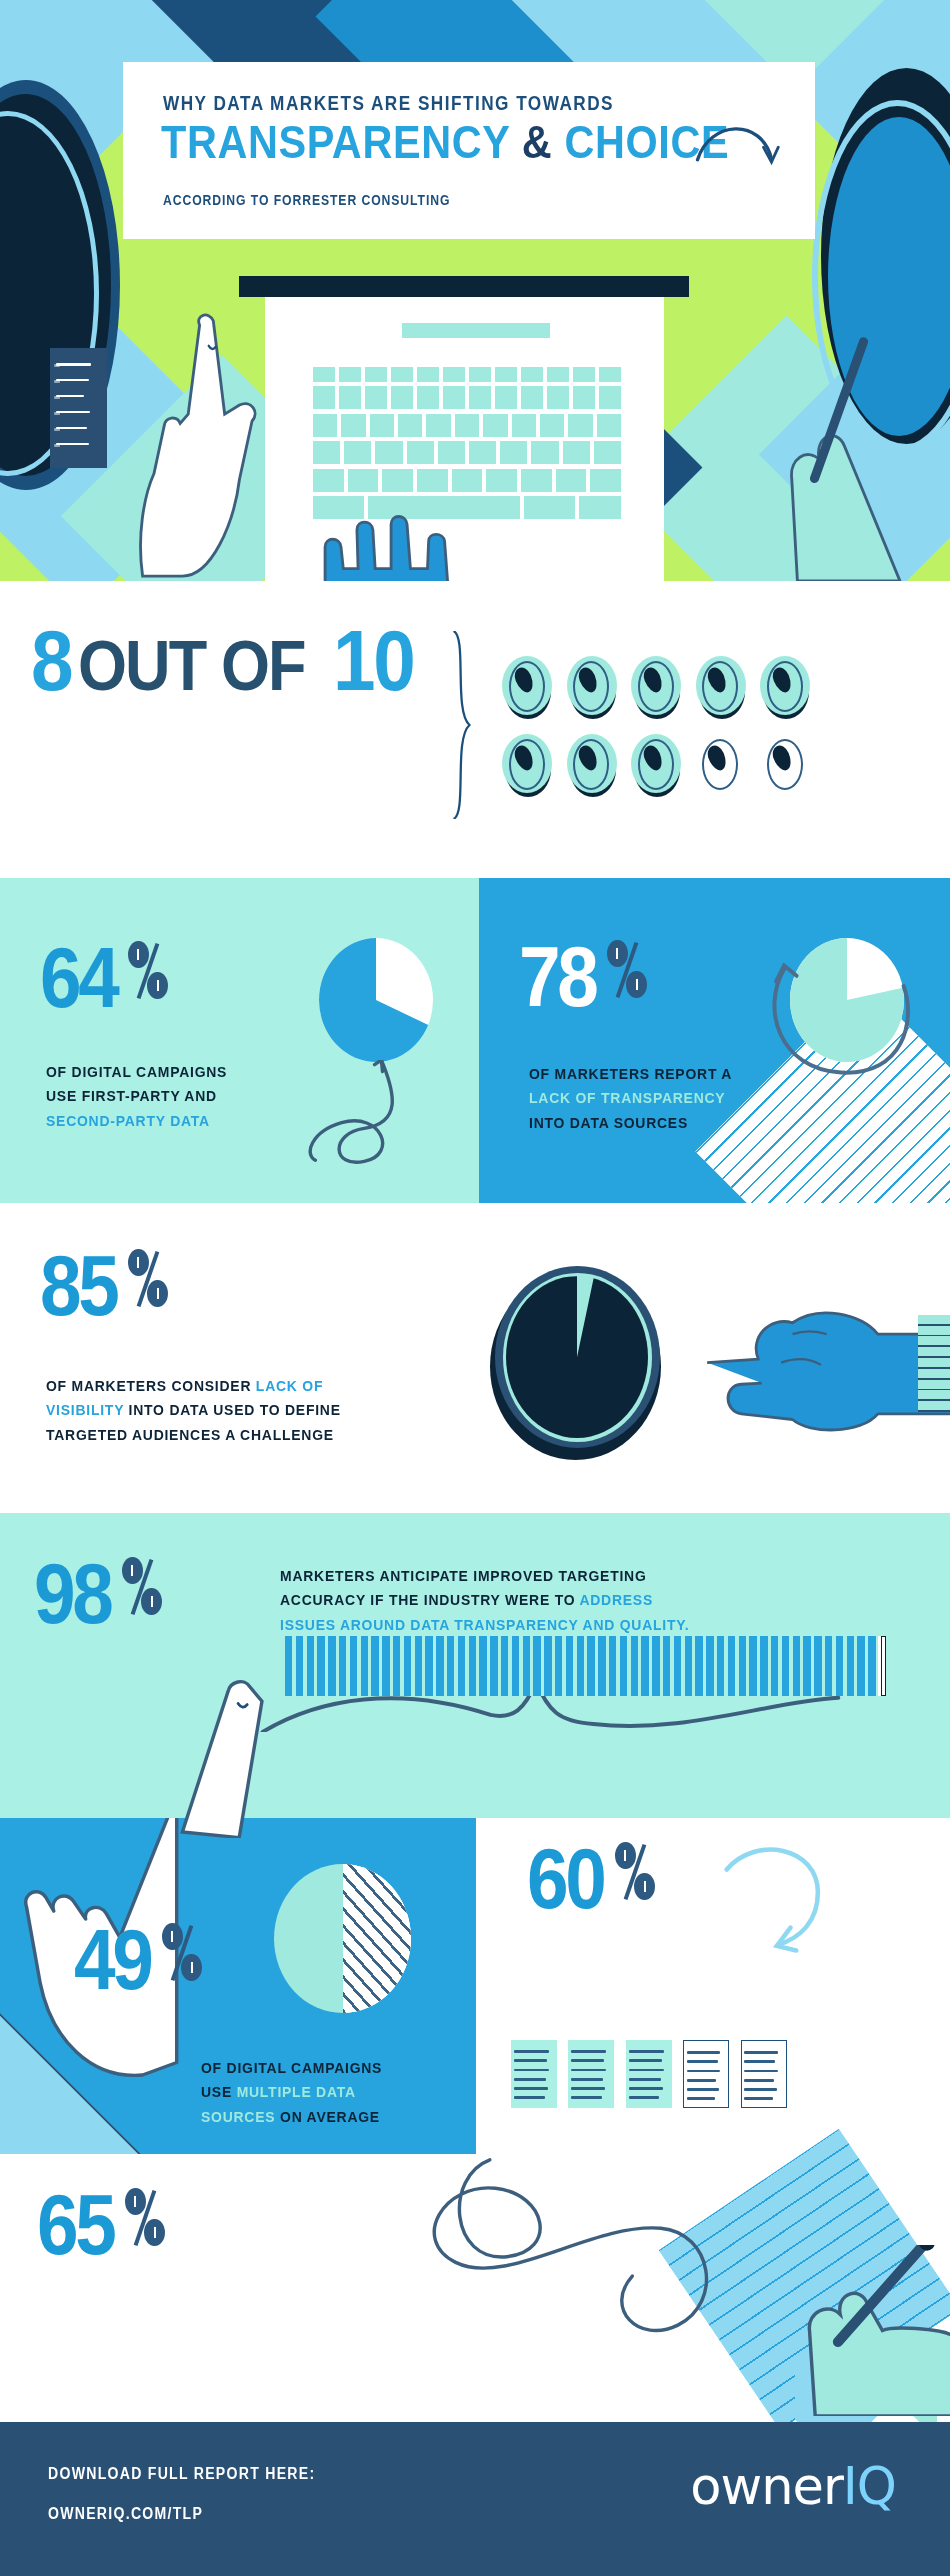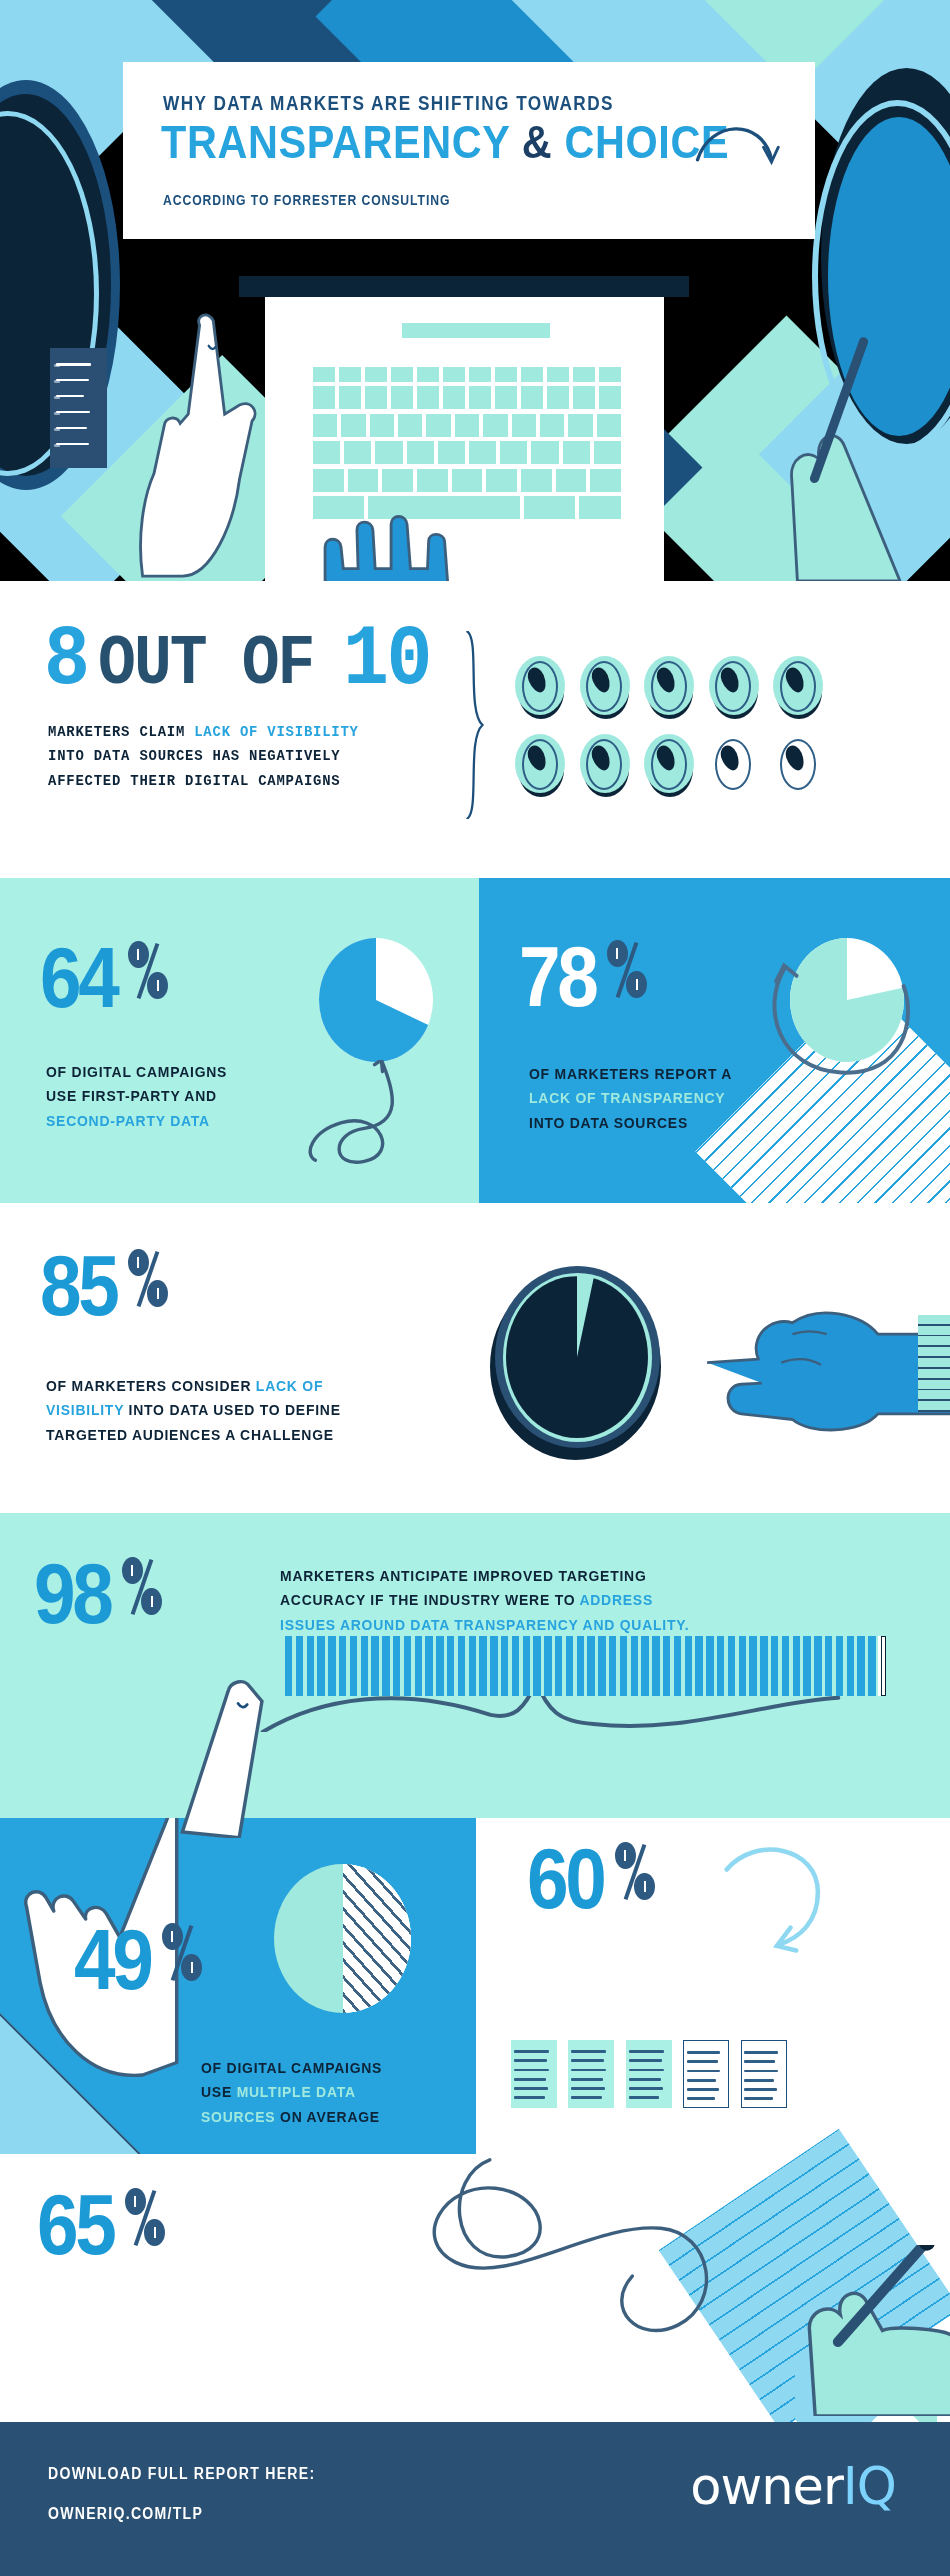--- a/index.html
+++ b/index.html
@@ -51,21 +51,21 @@
 
   
   .copy { font-weight:bold; font-size:15px; line-height:1.62; letter-spacing:.055em;
           color:#0d2438; text-transform:uppercase; transform:scaleX(.93);
           transform-origin:left center; white-space:nowrap; }
   .copy .hl { color:#27a3dd; }
   .copy .hl-mint { color:#9fe9de; }
 
   
   #hero { position:absolute; left:0; top:0; width:950px; height:581px; overflow:hidden;
-          background:#000000; }
+          background:#bef264; }
   #hero .bgshape { position:absolute; }
   .hatch-l {
     background-image:repeating-linear-gradient(110deg, rgba(45,90,130,.55) 0 1.1px, transparent 1.1px 7.4px);
   }
 
   #titlecard {
     position:absolute; left:123px; top:62px; width:692px; height:177px;
     background:#ffffff; z-index:40;
   }
   #titlecard .t1 { position:absolute; left:40px; top:30px; font-weight:bold;
@@ -88,21 +88,21 @@
   #laptop .kbd .row { display:flex; gap:4px; margin-bottom:4.6px; }
   #laptop .kbd .k { background:#9fe9de; height:23px; flex:1; }
   #laptop .kbd .row.r1 .k { height:15px; }
 
   #notecard { position:absolute; left:50px; top:348px; width:57px; height:120px;
     background:#2a4f73; z-index:25; }
   #notecard .ln { position:absolute; left:5.7px; height:2.3px; background:#fff; border-radius:1.1px; }
   #notecard .dot { position:absolute; left:4px; width:6.3px; height:2.8px; background:#8fa8bd; border-radius:1.1px; }
 
   
-  #s8 { position:absolute; left:13px; top:581px; width:792px; height:296px; background:#fff;font-family:Liberation Mono, monospace; }
+  #s8 { position:absolute; left:0; top:581px; width:792px; height:296px; background:#fff; }
   #s8 .numline { position:absolute; left:31px; top:37px; white-space:nowrap; }
   #s8 .numline .d { font-weight:bold; font-size:85px; line-height:1;
       letter-spacing:-.03em; transform:scaleX(.9); transform-origin:left center;
       display:inline-block; }
   #s8 .c-blue { color:#27a3dd; }
   #s8 .c-navy { color:#28506f; font-size:70px !important; }
   #s8 .copy8 { position:absolute; left:35px; top:140px; }
   #s8 .brace { position:absolute; left:450px; top:50px; width:23px; height:188px; }
 
   .eyegrid { position:absolute; left:502px; top:75px; }
@@ -339,27 +339,20 @@
       <path d="M120 430 L110 250 C106 216 136 196 158 216 C150 176 188 160 202 192 L226 250 L300 430 Z" fill="#9fe9de" stroke="#3d5f7e" stroke-width="5"></path>
       <line x1="236" y1="10" x2="150" y2="250" stroke="#2a5074" stroke-width="16" stroke-linecap="round"></line>
     </svg>
   </section>
 
   <section id="s8">
     <div class="numline">
       <span class="d c-blue">8</span>
       <span class="d c-navy">OUT OF</span>
       <span class="d c-blue">10</span>
-    </div>
-    <div class="copy8">
-      <div class="copy">
-        <span>MARKETERS CLAIM </span><span class="hl">LACK OF VISIBILITY</span>
-      </div>
-      <div class="copy">INTO DATA SOURCES HAS NEGATIVELY</div>
-      <div class="copy">AFFECTED THEIR DIGITAL CAMPAIGNS</div>
     </div>
 
     <svg class="brace" viewBox="0 0 40 330">
       <path d="M6 0 C 30 10, 6 140, 34 165 C 6 190, 30 320, 6 330" fill="none" stroke="#1c4f7c" stroke-width="4"></path>
     </svg>
 
     <div class="eyegrid">
       <div class="eyerow">
         <div class="eye">
             <div class="shadow"></div>

